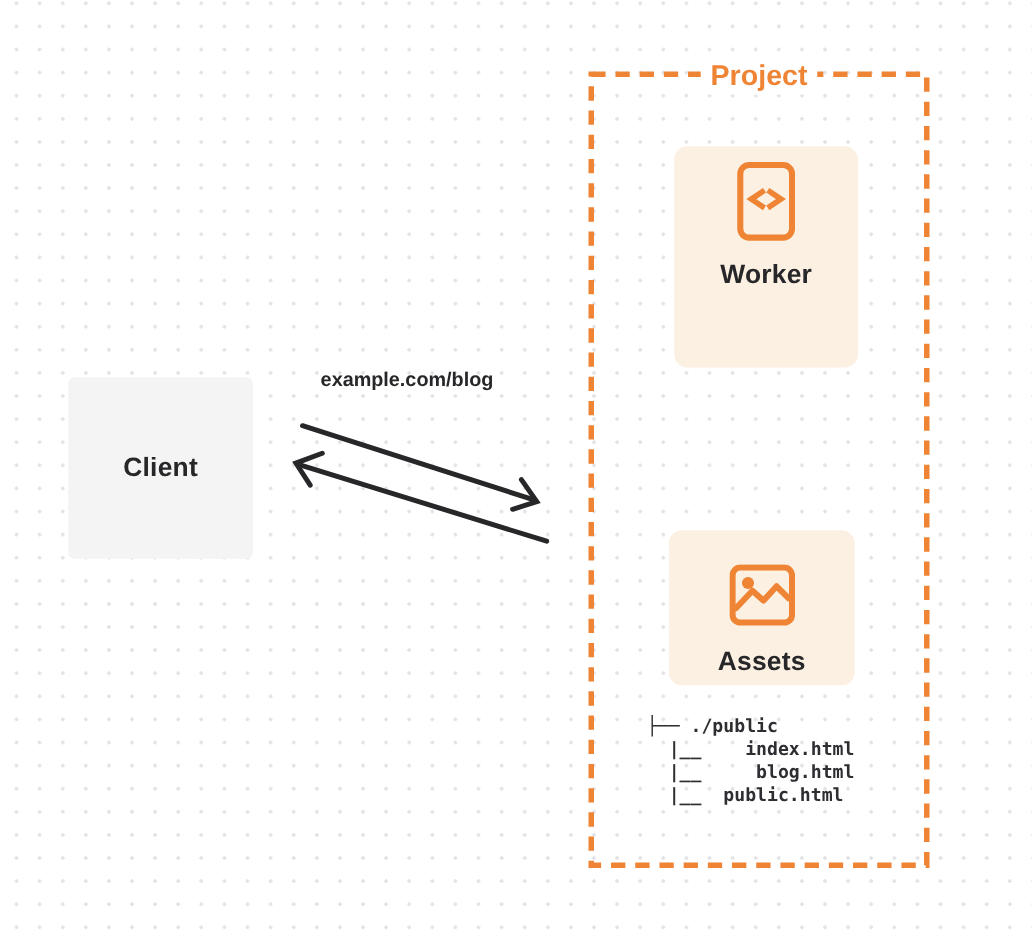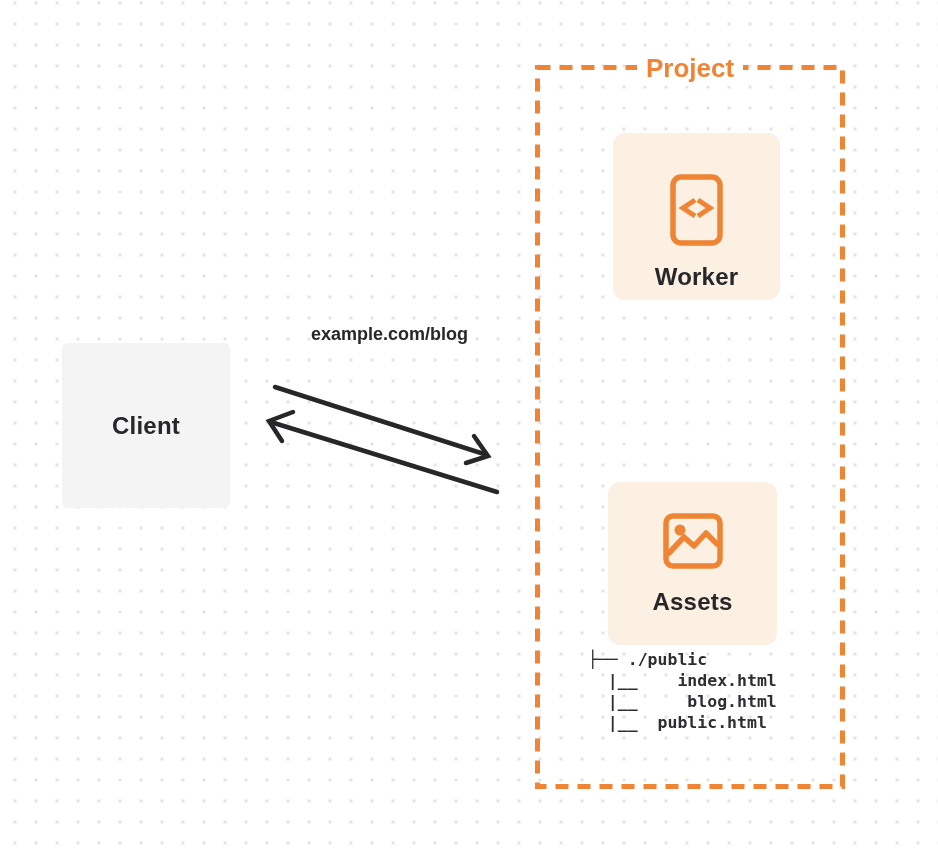--- a/index.html
+++ b/index.html
@@ -48,23 +48,23 @@
     justify-content: center;
   }
   .node-label {
     font-size: 24px;
     font-weight: 700;
     color: var(--ink, #27272A);
     letter-spacing: 0.2px;
   }
   .request-label {
     position: absolute;
-    left: 272px; top: 324px;
+    left: 272px; top: 335px;
     width: 196px;
-    text-align: right;
+    text-align: center;
     font-size: 18px;
     font-weight: 700;
     color: var(--ink, #27272A);
   }
   .project-label-wrap {
     position: absolute;
     left: 537px; top: 51px;
     width: 306px;
     text-align: center;
   }
@@ -79,28 +79,28 @@
   .card {
     position: absolute;
     background: var(--card-bg, #FBF0E2);
     border-radius: 12px;
     display: flex;
     flex-direction: column;
     align-items: center;
   }
   .card.worker {
     left: 613px; top: 133px;
-    width: 167px; height: 167px;
-    padding-top: 41px;
+    width: 167px; height: 201px;
+    padding-top: 14px;
     gap: 17px;
     box-sizing: border-box;
   }
   .card.assets {
     left: 608px; top: 482px;
-    width: 169px; height: 163px;
+    width: 169px; height: 141px;
     padding-top: 31px;
     gap: 19px;
     box-sizing: border-box;
   }
   .icon-stroke {
     fill: none;
     stroke: var(--accent, #EE8434);
   }
   .icon-fill {
     fill: var(--accent, #EE8434);

